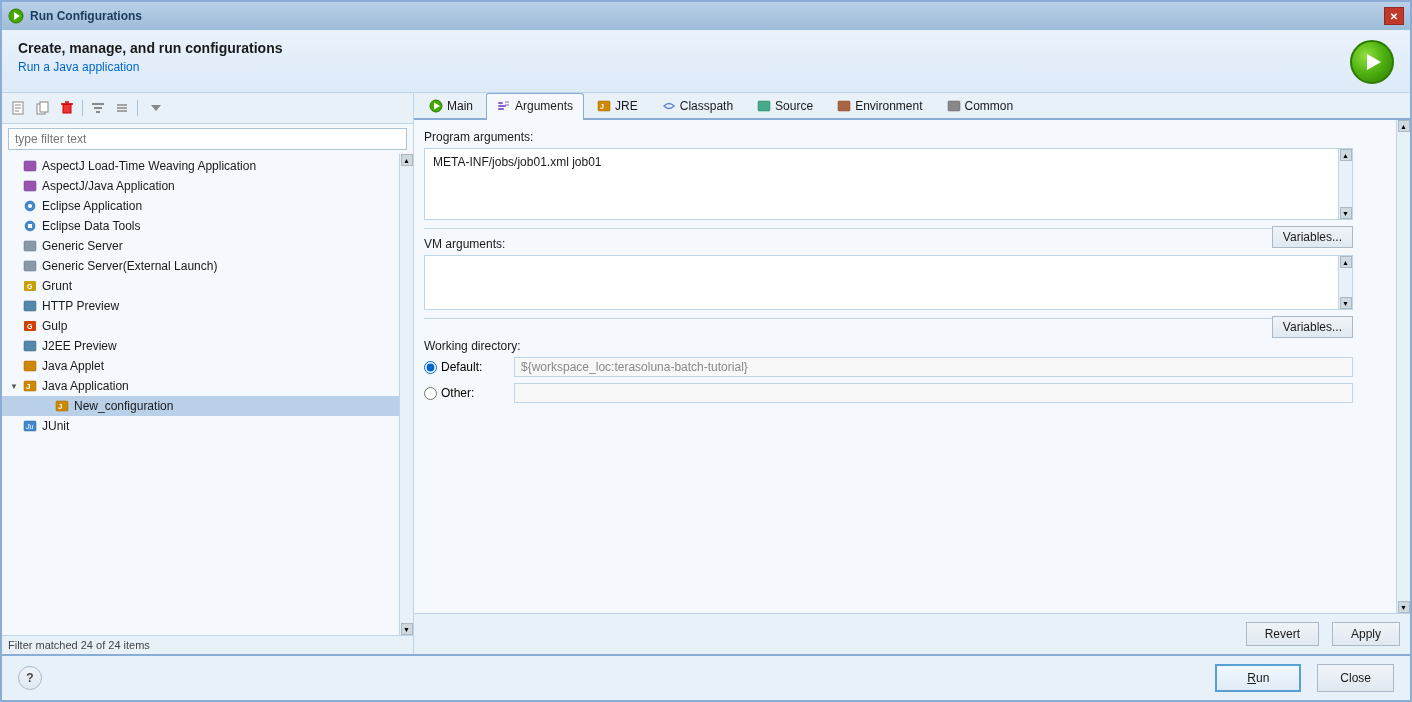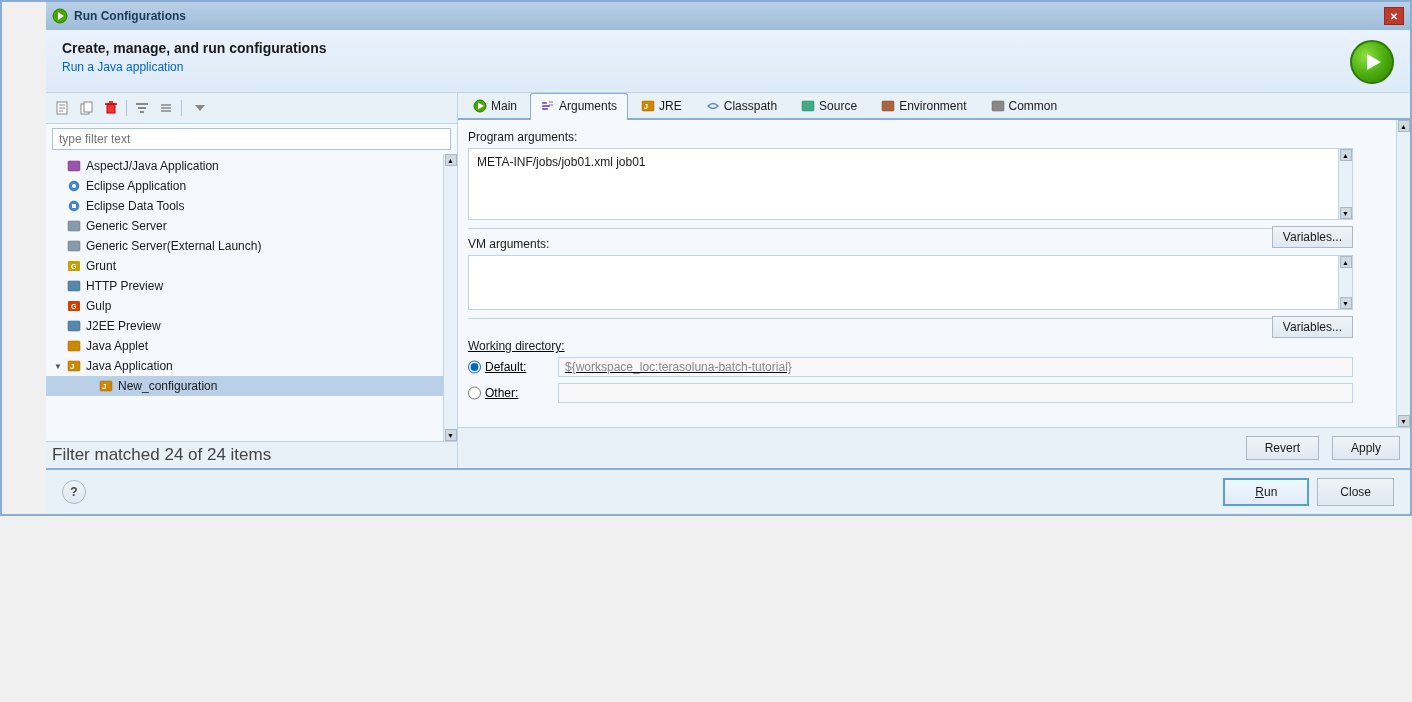--- a/index.html
+++ b/index.html
@@ -7,26 +7,25 @@
       font-family: 'Segoe UI', Tahoma, Geneva, Verdana, sans-serif;
       font-size: 12px;
       background: #f0f0f0;
       width: 1412px;
       height: 702px;
       overflow: hidden;
     }
 
     .window {
       width: 1412px;
-      height: 516px;
+      height: 702px;
       background: #f0f0f0;
       border: 2px solid #8bacd4;
       display: flex;
       flex-direction: column;
-      padding-left: 44px;
     }
 
     .title-bar {
       background: linear-gradient(to bottom, #bad0e8, #9dbcd8);
       display: flex;
       align-items: center;
       padding: 4px 6px;
       height: 28px;
       flex-shrink: 0;
     }
@@ -204,21 +203,21 @@
       display: flex;
       align-items: center;
       justify-content: center;
       font-size: 9px;
       color: #555;
       flex-shrink: 0;
     }
 
     .filter-status {
       padding: 3px 6px;
-      font-size: 17px;
+      font-size: 11px;
       color: #444;
       background: #e8f0f8;
       border-top: 1px solid #c0d4e8;
       flex-shrink: 0;
     }
 
     .right-panel {
       flex: 1;
       display: flex;
       flex-direction: column;
@@ -359,31 +358,31 @@
     }
 
     .section-divider {
       border: none;
       border-top: 1px solid #c0d4e8;
       margin: 8px 0;
     }
 
     .working-dir-section {
       margin-top: 20px;
-      text-decoration: underline;
     }
 
     .working-dir-row {
       display: flex;
       align-items: center;
       margin-bottom: 6px;
     }
 
     .radio-label {
       display: flex;
+      align-items: center;
       margin-right: 10px;
       min-width: 80px;
     }
 
     .radio-input {
       margin-right: 4px;
       accent-color: #0066cc;
     }
 
     .working-dir-input {
@@ -434,21 +433,21 @@
       align-items: center;
       justify-content: center;
       cursor: pointer;
       font-size: 12px;
       font-weight: bold;
       color: #444;
     }
 
     .bottom-right-btns {
       display: flex;
-      gap: 8px;
+      gap: 16px;
     }
 
     .run-main-btn {
       padding: 5px 30px;
       border: 2px solid #5a9fd4;
       background: linear-gradient(to bottom, #f0f8ff, #e0ecf8);
       cursor: pointer;
       font-size: 12px;
       color: #1a1a1a;
       font-weight: normal;
@@ -559,20 +558,29 @@
           </svg>
         </button>
       </div>
 
       <input class="filter-input" type="text" placeholder="type filter text" style="">
 
       <div style="flex:1; display:flex; overflow:hidden;">
         <div class="tree-container">
 
 
+          <div class="tree-item">
+            <div class="tree-expand"></div>
+            <div class="tree-item-icon">
+              <svg width="14" height="14" viewBox="0 0 14 14">
+                  <rect x="1" y="2" width="12" height="10" rx="1" fill="#9955aa" stroke="#7733aa" stroke-width="0.5"></rect>
+                </svg>
+            </div>
+            <span class="tree-item-label">AspectJ Load-Time Weaving Application</span>
+          </div>
 
           <div class="tree-item">
             <div class="tree-expand"></div>
             <div class="tree-item-icon">
               <svg width="14" height="14" viewBox="0 0 14 14">
                   <rect x="1" y="2" width="12" height="10" rx="1" fill="#9955aa" stroke="#7733aa" stroke-width="0.5"></rect>
                 </svg>
             </div>
             <span class="tree-item-label">AspectJ/Java Application</span>
           </div>
@@ -686,20 +694,30 @@
             <div class="tree-expand"></div>
             <div class="tree-item-icon">
               <svg width="14" height="14" viewBox="0 0 14 14">
                   <rect x="1" y="2" width="12" height="10" rx="1" fill="#cc8800" stroke="#aa6600" stroke-width="0.5"></rect>
                   <text x="3" y="10" font-size="8" fill="white" font-weight="bold">J</text>
                 </svg>
             </div>
             <span class="tree-item-label">New_configuration</span>
           </div>
 
+          <div class="tree-item">
+            <div class="tree-expand"></div>
+            <div class="tree-item-icon">
+              <svg width="14" height="14" viewBox="0 0 14 14">
+                  <rect x="1" y="2" width="12" height="10" rx="1" fill="#4488cc" stroke="#2266aa" stroke-width="0.5"></rect>
+                  <text x="3" y="10" font-size="7" fill="white" font-style="italic">Ju</text>
+                </svg>
+            </div>
+            <span class="tree-item-label">JUnit</span>
+          </div>
 
         </div>
         <div style="width:14px; background:#e8f0f8; border-left:1px solid #c0d4e8; display:flex; flex-direction:column; align-items:center;">
           <div style="width:12px; height:12px; background:#d0d8e0; border:1px solid #aab8c4; display:flex; align-items:center; justify-content:center; font-size:7px; cursor:pointer; flex-shrink:0;">▲</div>
           <div style="flex:1;"></div>
           <div style="width:12px; height:12px; background:#d0d8e0; border:1px solid #aab8c4; display:flex; align-items:center; justify-content:center; font-size:7px; cursor:pointer; flex-shrink:0;">▼</div>
         </div>
       </div>
 
       <div class="filter-status">Filter matched 24 of 24 items</div>

